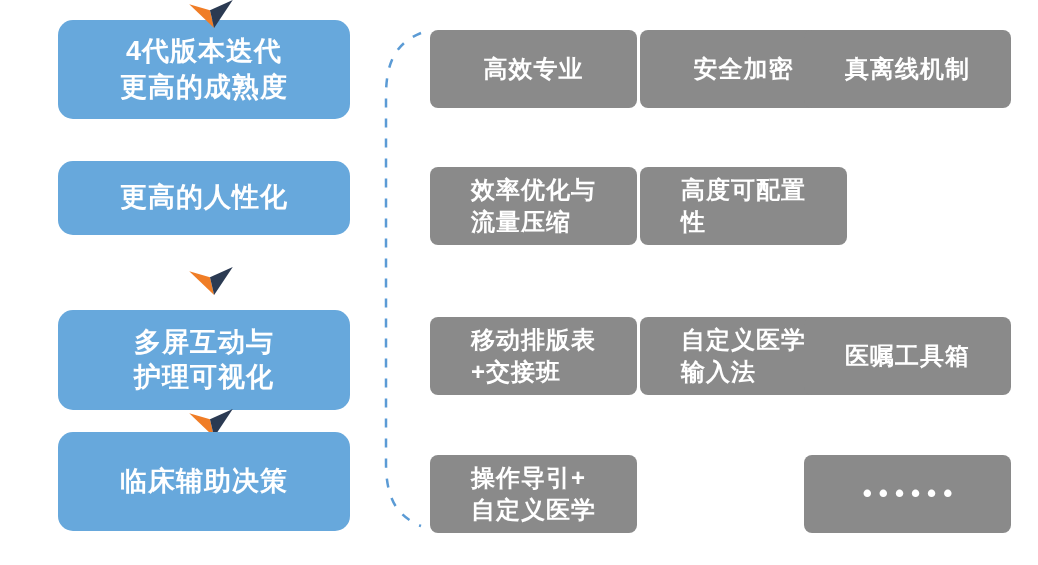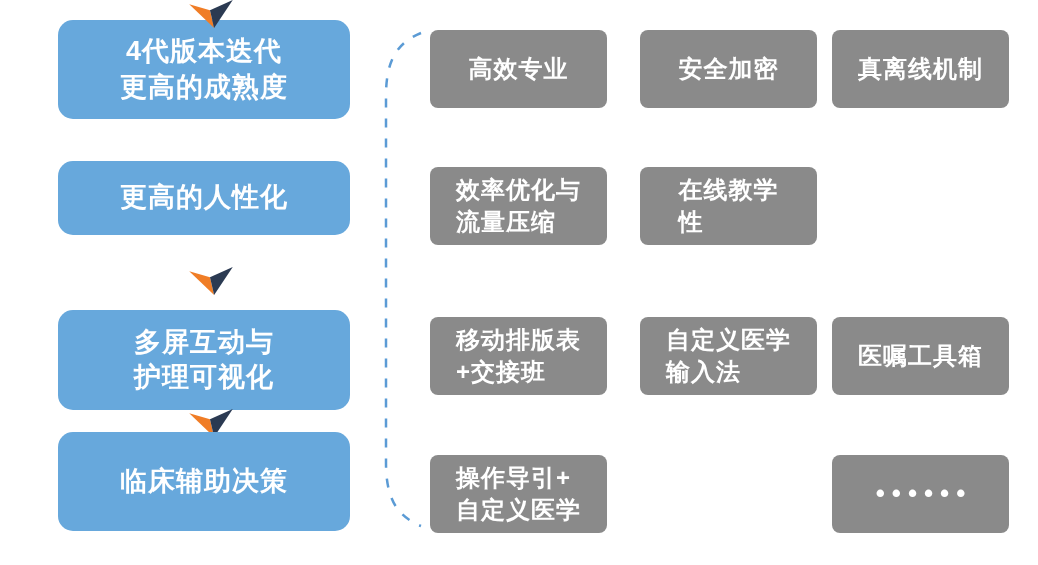--- a/index.html
+++ b/index.html
@@ -53,41 +53,41 @@
     left: 0;
     top: 0;
     width: 1038px;
     height: 565px;
     pointer-events: none;
   }
 
   
   .card {
     position: absolute;
-    width: 177px;
+    width: 207px;
     height: 78px;
     background: var(--box-gray, #8A8A8A);
     border-radius: 8px;
     display: flex;
     align-items: center;
     justify-content: center;
     color: var(--text, #ffffff);
     font-size: 24px;
     font-weight: bold;
     line-height: 1.35;
     letter-spacing: 1px;
   }
   .card .card-label {
     text-align: left;
     white-space: pre-line;
   }
   .card.center .card-label { text-align: center; }
   .col-1 { left: 430px; }
   .col-2 { left: 640px; }
-  .col-3 { left: 832px; }
+  .col-3 { left: 804px; }
   .row-1 { top: 30px; }
   .row-2 { top: 167px; }
   .row-3 { top: 317px; }
   .row-4 { top: 455px; }
   .card.dots .card-label {
     font-size: 26px;
     letter-spacing: 7px;
     text-indent: 7px;
   }
 </style>
@@ -139,21 +139,21 @@
   </div>
   <div class="card center col-3 row-1">
     <span class="card-label">真离线机制</span>
   </div>
 
   <div class="card col-1 row-2">
     <span class="card-label">效率优化与
 流量压缩</span>
   </div>
   <div class="card col-2 row-2">
-    <span class="card-label">在线教学
+    <span class="card-label">高度可配置
 性</span>
   </div>
 
   <div class="card col-1 row-3">
     <span class="card-label">移动排版表
 +交接班</span>
   </div>
   <div class="card col-2 row-3">
     <span class="card-label">自定义医学
 输入法</span>

